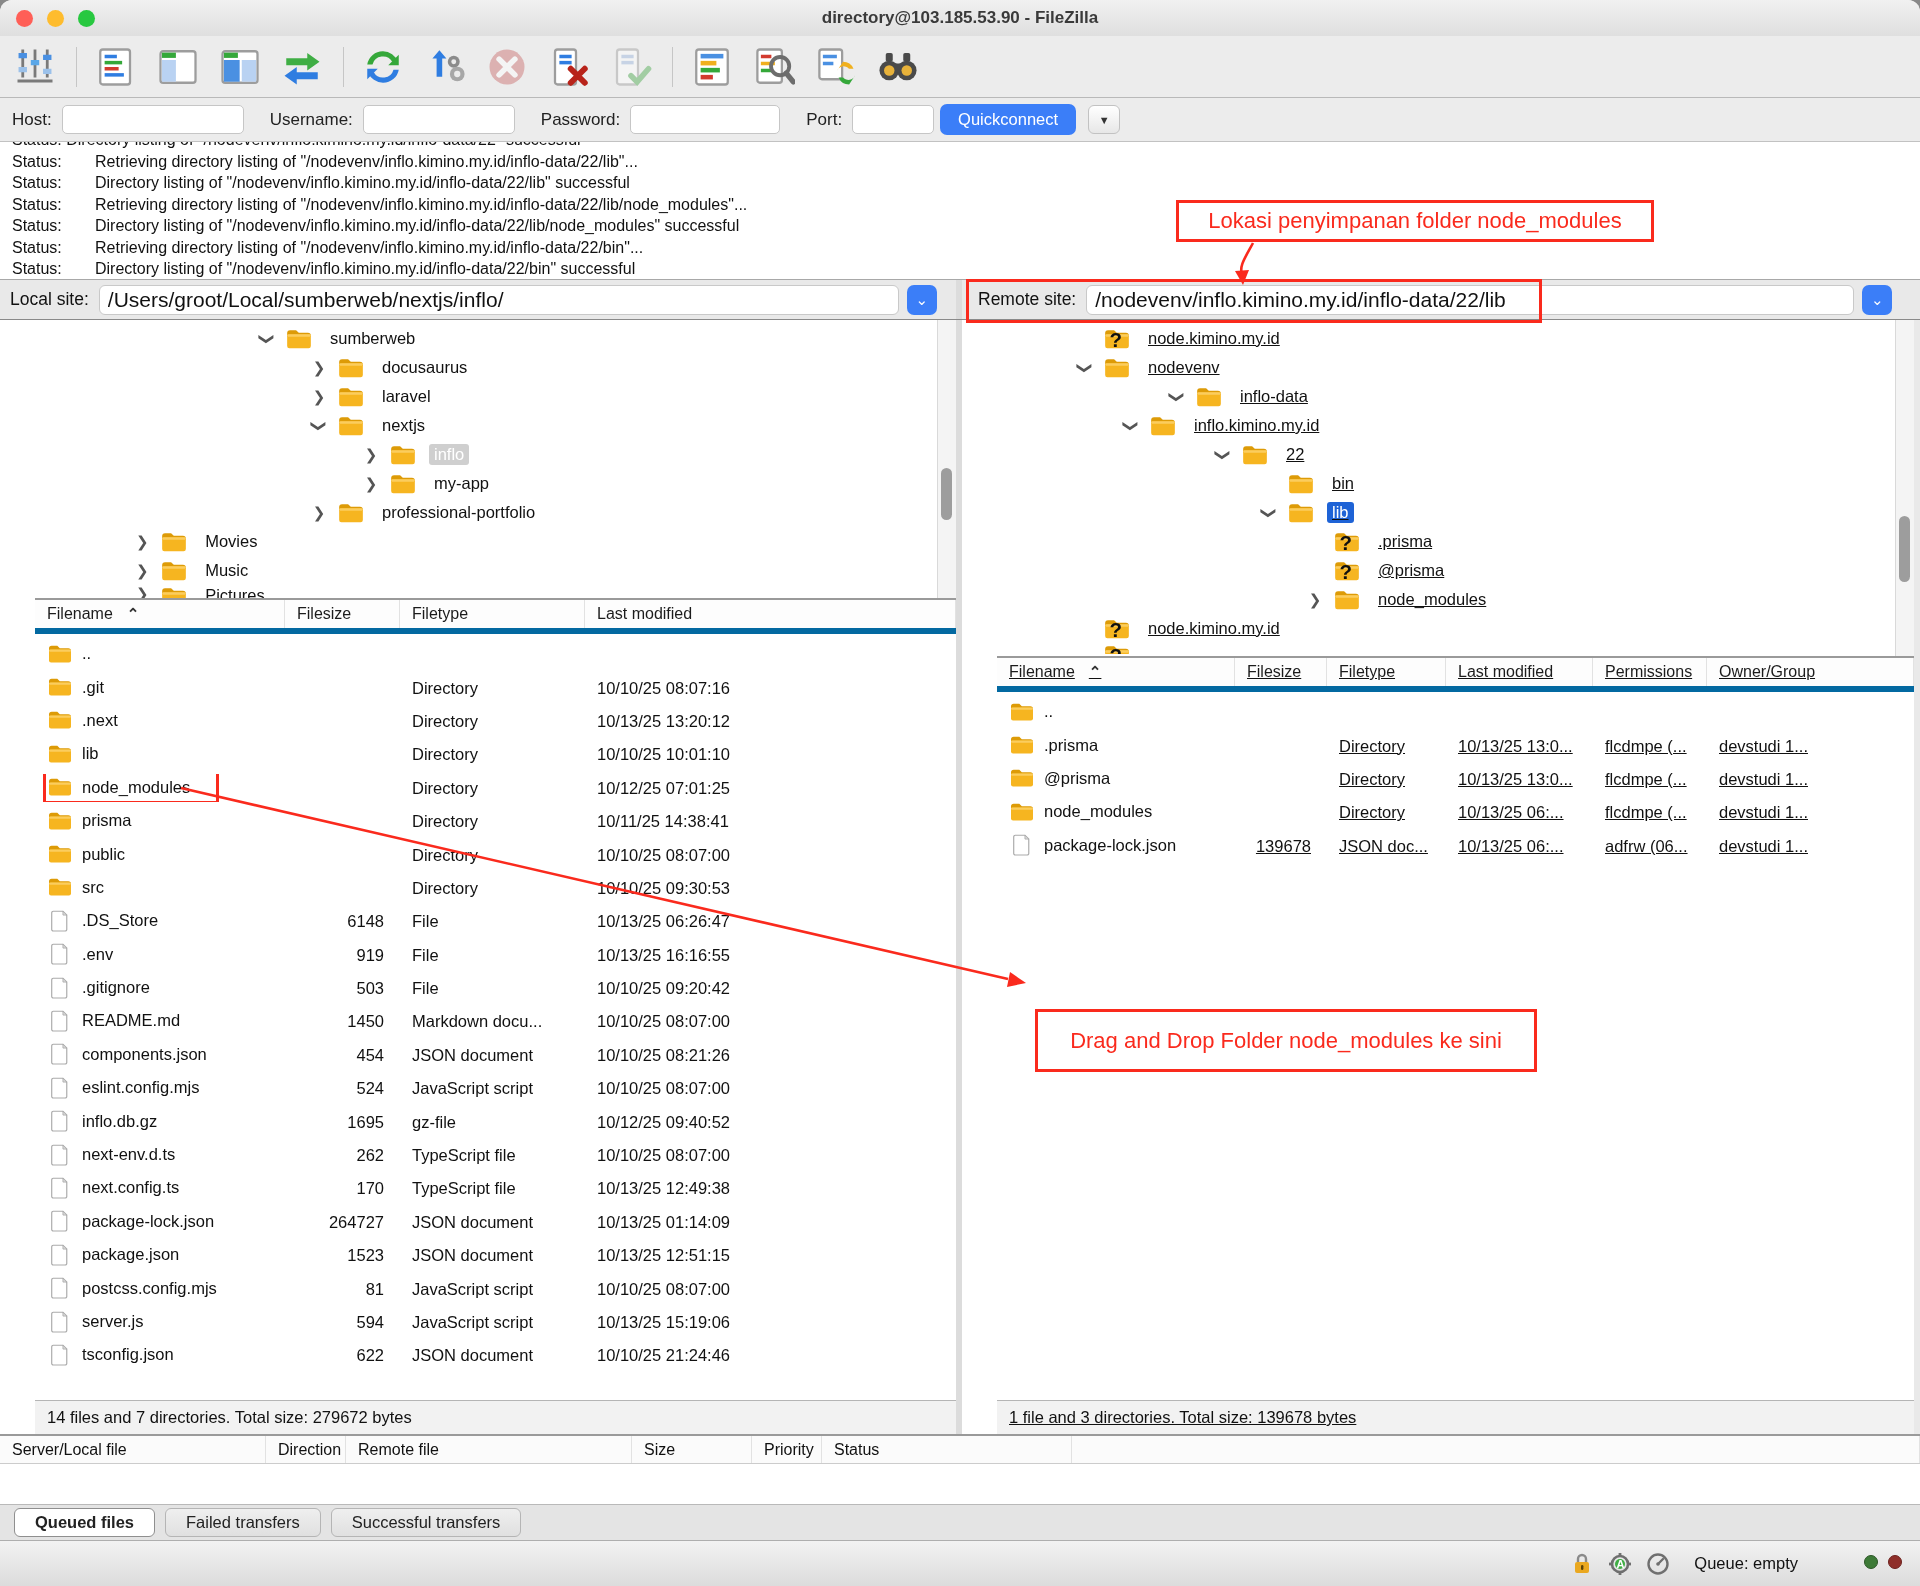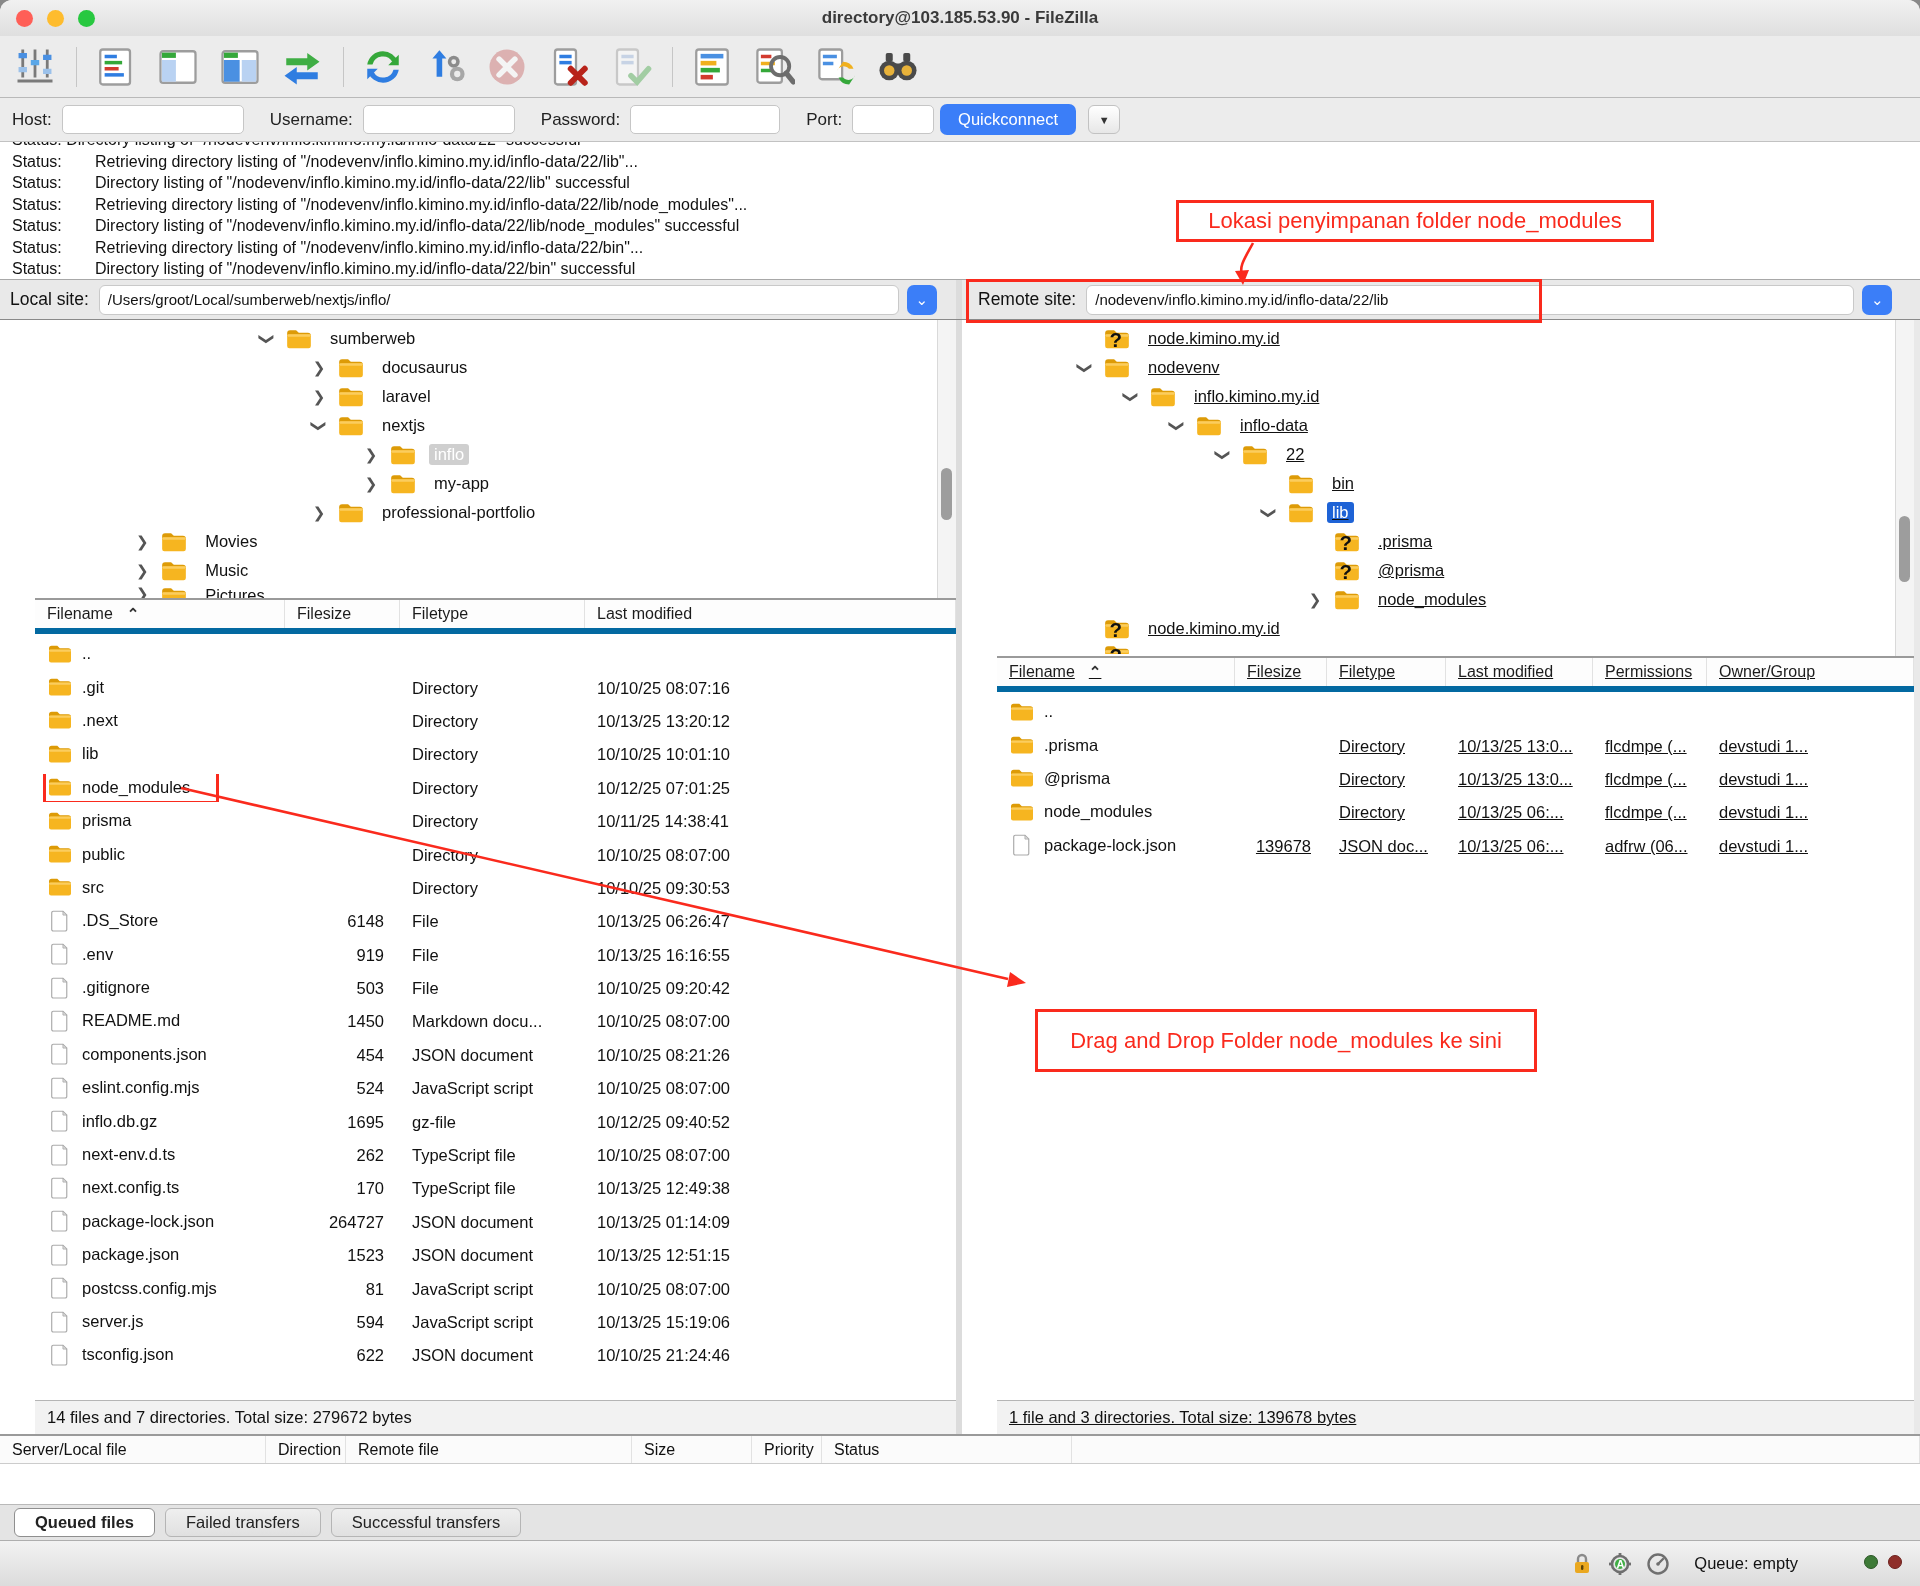--- a/index.html
+++ b/index.html
@@ -45,21 +45,21 @@
   .logline { white-space:nowrap; }
   .loglabel { display:inline-block; width:83px; }
 
   
   .siterow { height:40px; display:flex; background:#e9e9e9; border-bottom:1px solid #8a8a8a; }
   .sitehalf { display:flex; align-items:center; }
   .sitehalf.left  { width:962px; border-right:6px solid #dcdcdc; padding-left:10px; }
   .sitehalf.right { width:952px; padding-left:16px; }
   .sitelabel { font-size:17.5px; margin-right:10px; white-space:nowrap; }
   .sitepath { height:30px; background:#fff; border:1px solid #c9c9c9; border-radius:6px;
-              font-size:15px; padding:0 8px; color:#111; font-family:"Liberation Sans",sans-serif; }
+              font-size:21px; padding:0 8px; color:#111; font-family:"Liberation Sans",sans-serif; }
   .sitepath.local { width:800px; }
   .sitepath.remote { width:768px; }
   .bluedrop { width:30px; height:30px; border-radius:7px; background:#3b7ef8; color:#fff;
               border:none; margin-left:8px; font-size:15px; line-height:1; }
 
   
   .main { display:flex; height:1114px; }
   .pane { background:#fff; display:flex; flex-direction:column;padding-left:35px; }
   .pane.left { width:962px; border-right:6px solid #dcdcdc; }
   .pane.right { width:952px;text-decoration:underline; }
@@ -793,40 +793,40 @@
               <span class="chev"></span>
               <span class="ticon">
                 <svg class="svg-f">
                   <use href="#i-folder"></use>
                 </svg>
 
               </span>
               <span class="tlabel">nodevenv</span>
             </div>
 
+            <div class="trow chev-d" style="--lv: 2;">
+              <span class="chev"></span>
+              <span class="ticon">
+                <svg class="svg-f">
+                  <use href="#i-folder"></use>
+                </svg>
+
+              </span>
+              <span class="tlabel">inflo-data</span>
+            </div>
+
             <div class="trow chev-d" style="--lv: 1;">
               <span class="chev"></span>
               <span class="ticon">
                 <svg class="svg-f">
                   <use href="#i-folder"></use>
                 </svg>
 
               </span>
               <span class="tlabel">inflo.kimino.my.id</span>
-            </div>
-
-            <div class="trow chev-d" style="--lv: 2;">
-              <span class="chev"></span>
-              <span class="ticon">
-                <svg class="svg-f">
-                  <use href="#i-folder"></use>
-                </svg>
-
-              </span>
-              <span class="tlabel">inflo-data</span>
             </div>
 
             <div class="trow chev-d" style="--lv: 3;">
               <span class="chev"></span>
               <span class="ticon">
                 <svg class="svg-f">
                   <use href="#i-folder"></use>
                 </svg>
 
               </span>

